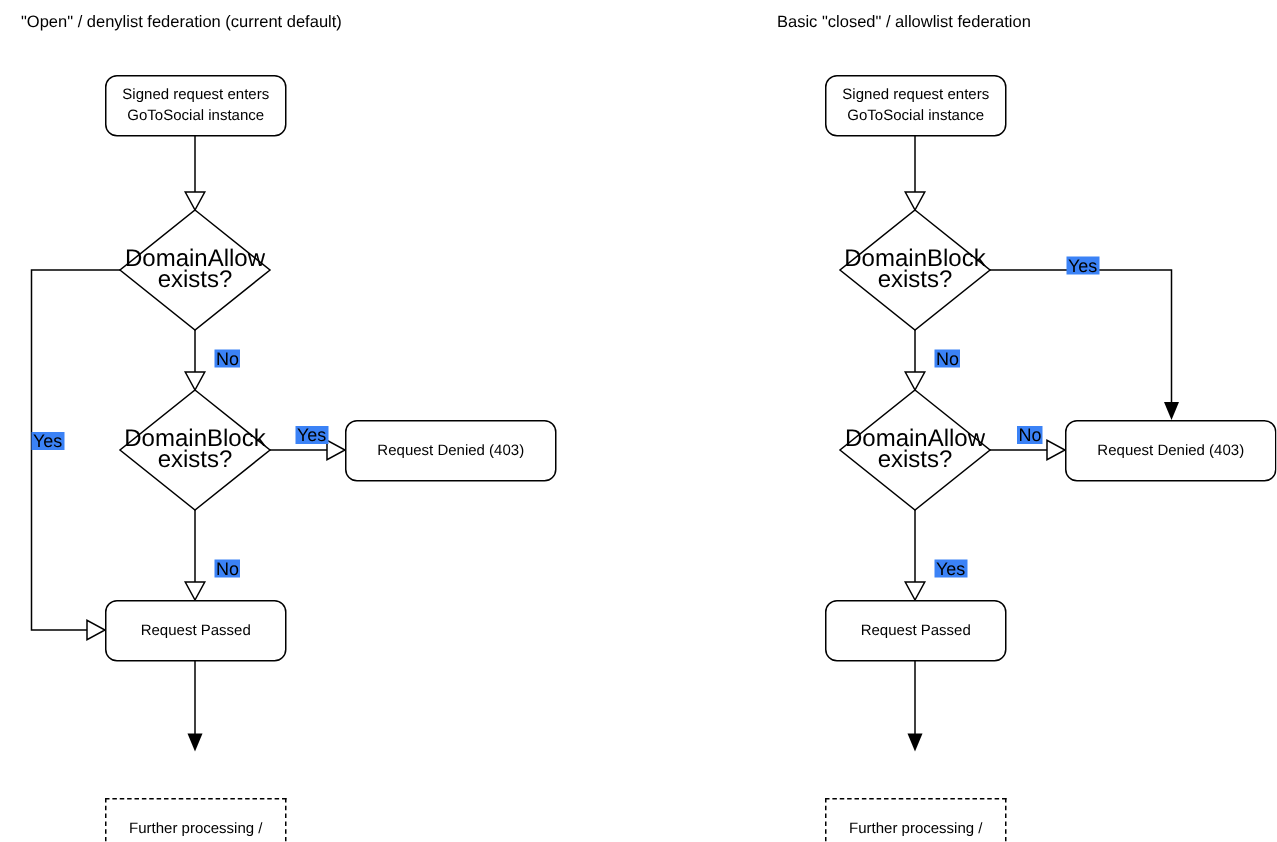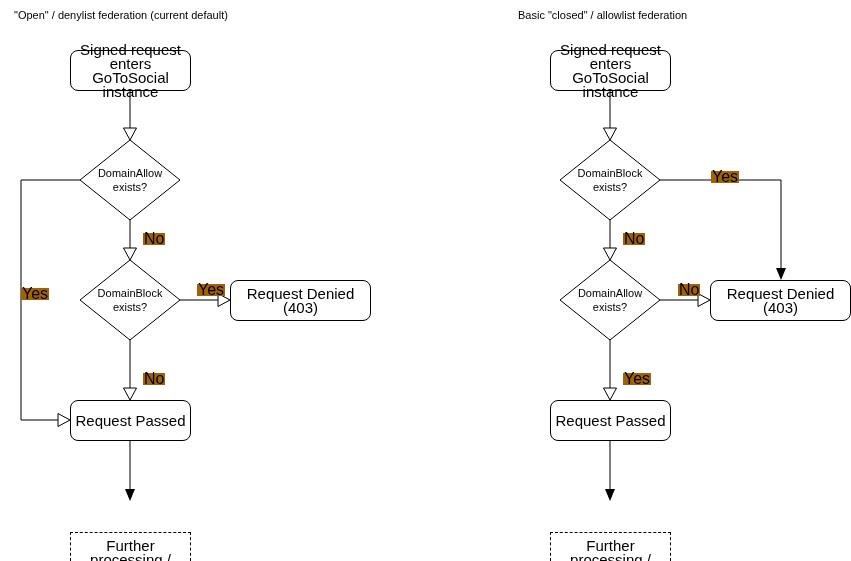--- a/index.html
+++ b/index.html
@@ -29,55 +29,55 @@
     color: #000000;
     white-space: nowrap;
   }
   .node {
     position: absolute;
     box-sizing: border-box;
     display: flex;
     align-items: center;
     justify-content: center;
     text-align: center;
-    font-size: 15px;
+    font-size: 10px;
     line-height: 14px;
     color: #000000;
     background: #ffffff;
   }
   .node.rounded {
     border: 1px solid #000000;
     border-radius: 8px;
   }
   .node.dashed {
     border: 1px dashed #000000;
     border-radius: 0;
     margin-top: 31px;
   }
   .node-label {
     padding: 0 4px;
     white-space: pre-line;
   }
   .diamond-label {
     position: absolute;
-    font-size: 11px;
+    font-size: 16px;
     line-height: 14px;
     text-align: center;
     color: #000000;
     white-space: pre-line;
     display: flex;
     align-items: center;
     justify-content: center;
   }
   .edge-label {
     position: absolute;
-    font-size: 16px;
+    font-size: 12px;
     line-height: 12px;
     color: #000000;
-    background: #a16207;
+    background: #3b82f6;
     white-space: nowrap;
     padding: 0 1px;
   }
   svg.layer {
     position: absolute;
     left: 0;
     top: 0;
     width: 851px;
     height: 561px;
     pointer-events: none;

